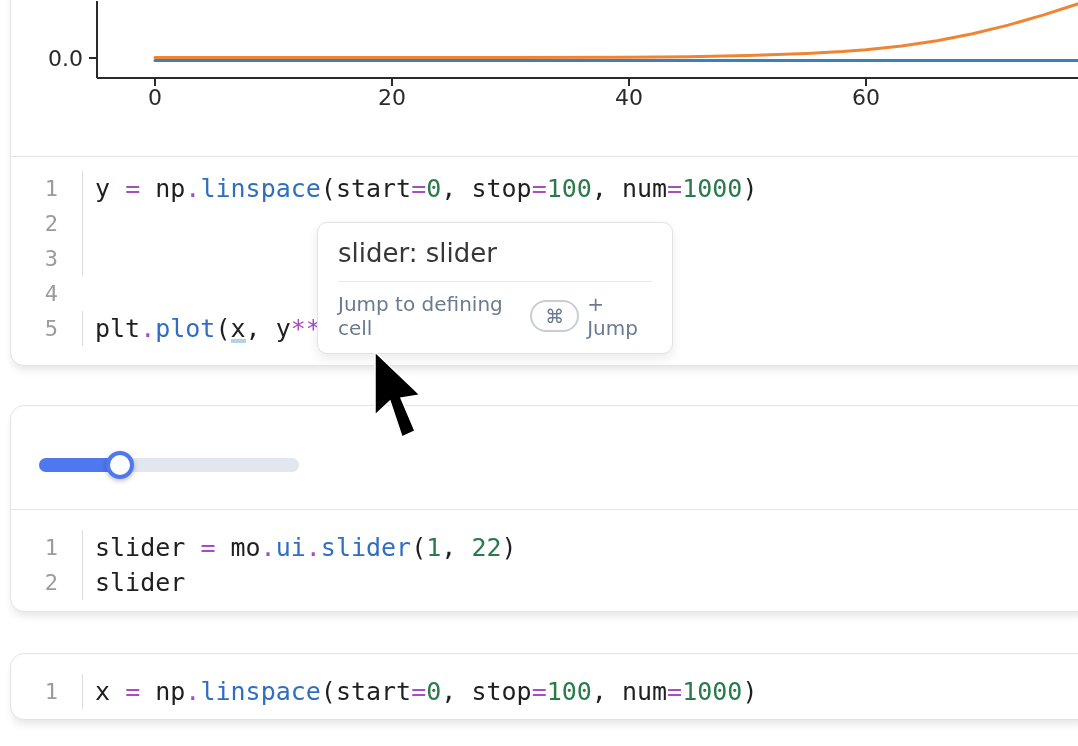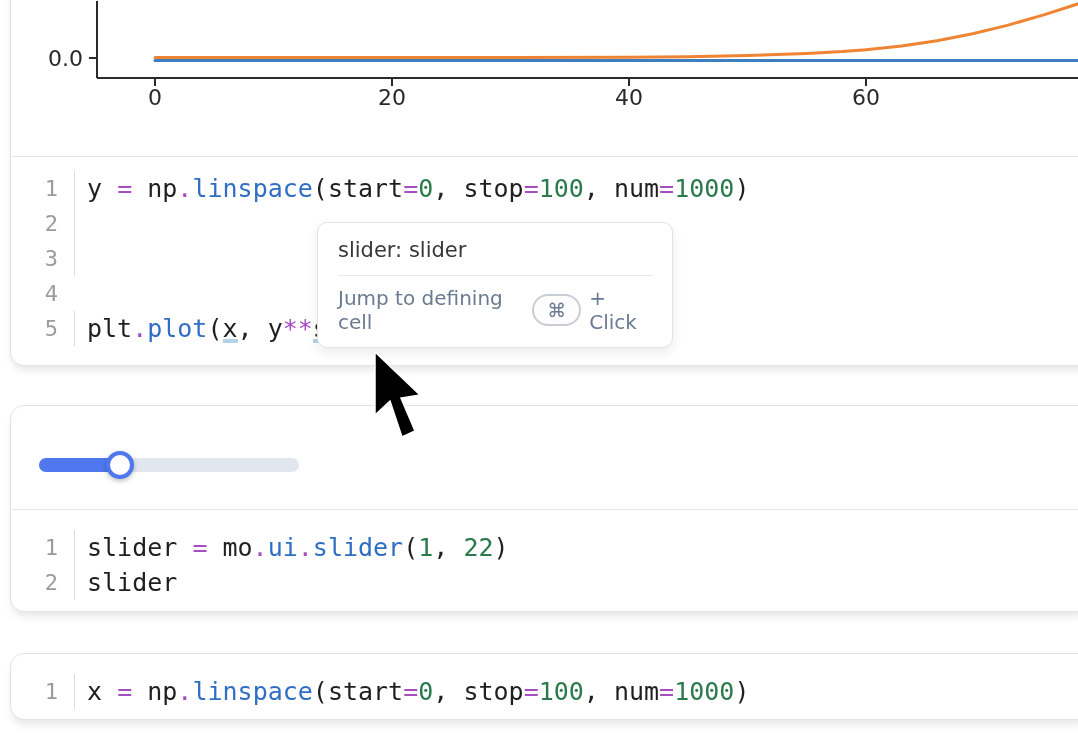--- a/index.html
+++ b/index.html
@@ -28,21 +28,21 @@
   }
   #cell-plot .code-area{top:195px;padding-top:14px;}
   #cell-slider .code-area{top:103px;padding-top:20px;}
   #cell-x .code-area{top:0;border-top:none;padding-top:20px;}
 
   .cl{height:35px;line-height:35px;white-space:pre;display:flex;}
   .ln{
     width:47px;flex:0 0 47px;text-align:right;color:#9b9b9b;
     font-size:22px;
   }
-  .lt{border-left:1px solid #dcdcde;margin-left:16px;padding-left:12px;}
+  .lt{border-left:1px solid #dcdcde;margin-left:24px;padding-left:12px;}
   .tk-d{color:#1f1f1f;}
   .tk-o{color:#a64dc4;}
   .tk-f{color:#2f6ec2;}
   .tk-n{color:#2a7a4c;}
   .tk-u{box-shadow:inset 0 -4px 0 #b3d3e8;}
 
   
   #slider-widget{position:absolute;left:28px;top:45px;width:260px;height:28px;}
   #slider-track{
     position:absolute;left:0;top:7px;width:260px;height:14px;
@@ -58,21 +58,21 @@
     box-shadow:0 2px 5px rgba(0,0,0,0.25);
   }
 
   
   #tooltip{
     position:absolute;left:317px;top:222px;width:356px;box-sizing:border-box;
     background:#fff;border:1px solid #e2e2e4;border-radius:10px;
     box-shadow:0 5px 12px rgba(0,0,0,0.08);
     padding:15px 20px 13px 20px;z-index:40;
   }
-  #tooltip-title{font-size:21px;color:#373737;}
+  #tooltip-title{font-size:26px;color:#373737;}
   #tooltip-divider{border-top:1px solid #e7e9ec;margin:13px 0 10px 0;}
   #tooltip-footer{display:flex;align-items:center;color:#6b7a90;font-size:20px;}
   #tooltip-shortcut{
     display:inline-block;margin-left:12px;margin-right:8px;
     border:2px solid #c9ced6;border-radius:16px;background:#fdfdfd;
     height:28px;line-height:28px;padding:0 13px;font-size:19px;color:#6b7a90;
   }
 
   #cursor{position:absolute;left:372px;top:351px;z-index:50;}
 </style>
@@ -106,21 +106,21 @@
       <div class="cl"><div class="ln">5</div><div class="lt"><span class="tk-d">plt</span><span class="tk-o">.</span><span class="tk-f">plot</span><span class="tk-d">(</span><span class="tk-d tk-u">x</span><span class="tk-d">, </span><span class="tk-d">y</span><span class="tk-o">**</span><span class="tk-d tk-u">slider</span><span class="tk-o">.</span><span class="tk-f">value</span><span class="tk-d">)</span></div></div>
     </div>
 </div>
 
 <div id="tooltip">
   <div id="tooltip-title">slider: slider</div>
   <div id="tooltip-divider"></div>
   <div id="tooltip-footer">
     <span>Jump to defining cell</span>
     <span id="tooltip-shortcut">⌘</span>
-    <span>+ Click</span>
+    <span>+ Jump</span>
   </div>
 </div>
 
 <svg id="cursor" width="52" height="92" viewBox="0 0 52 92">
   <path d="M3 1 L3 64 L18 50 L30 86 L43 80 L29 47 L48 44 Z" fill="#000" stroke="#fff" stroke-width="1.5"></path>
 </svg>
 
 <div class="cell" id="cell-slider">
   <div class="output-area" style="height:103px;">
     <div id="slider-widget">

